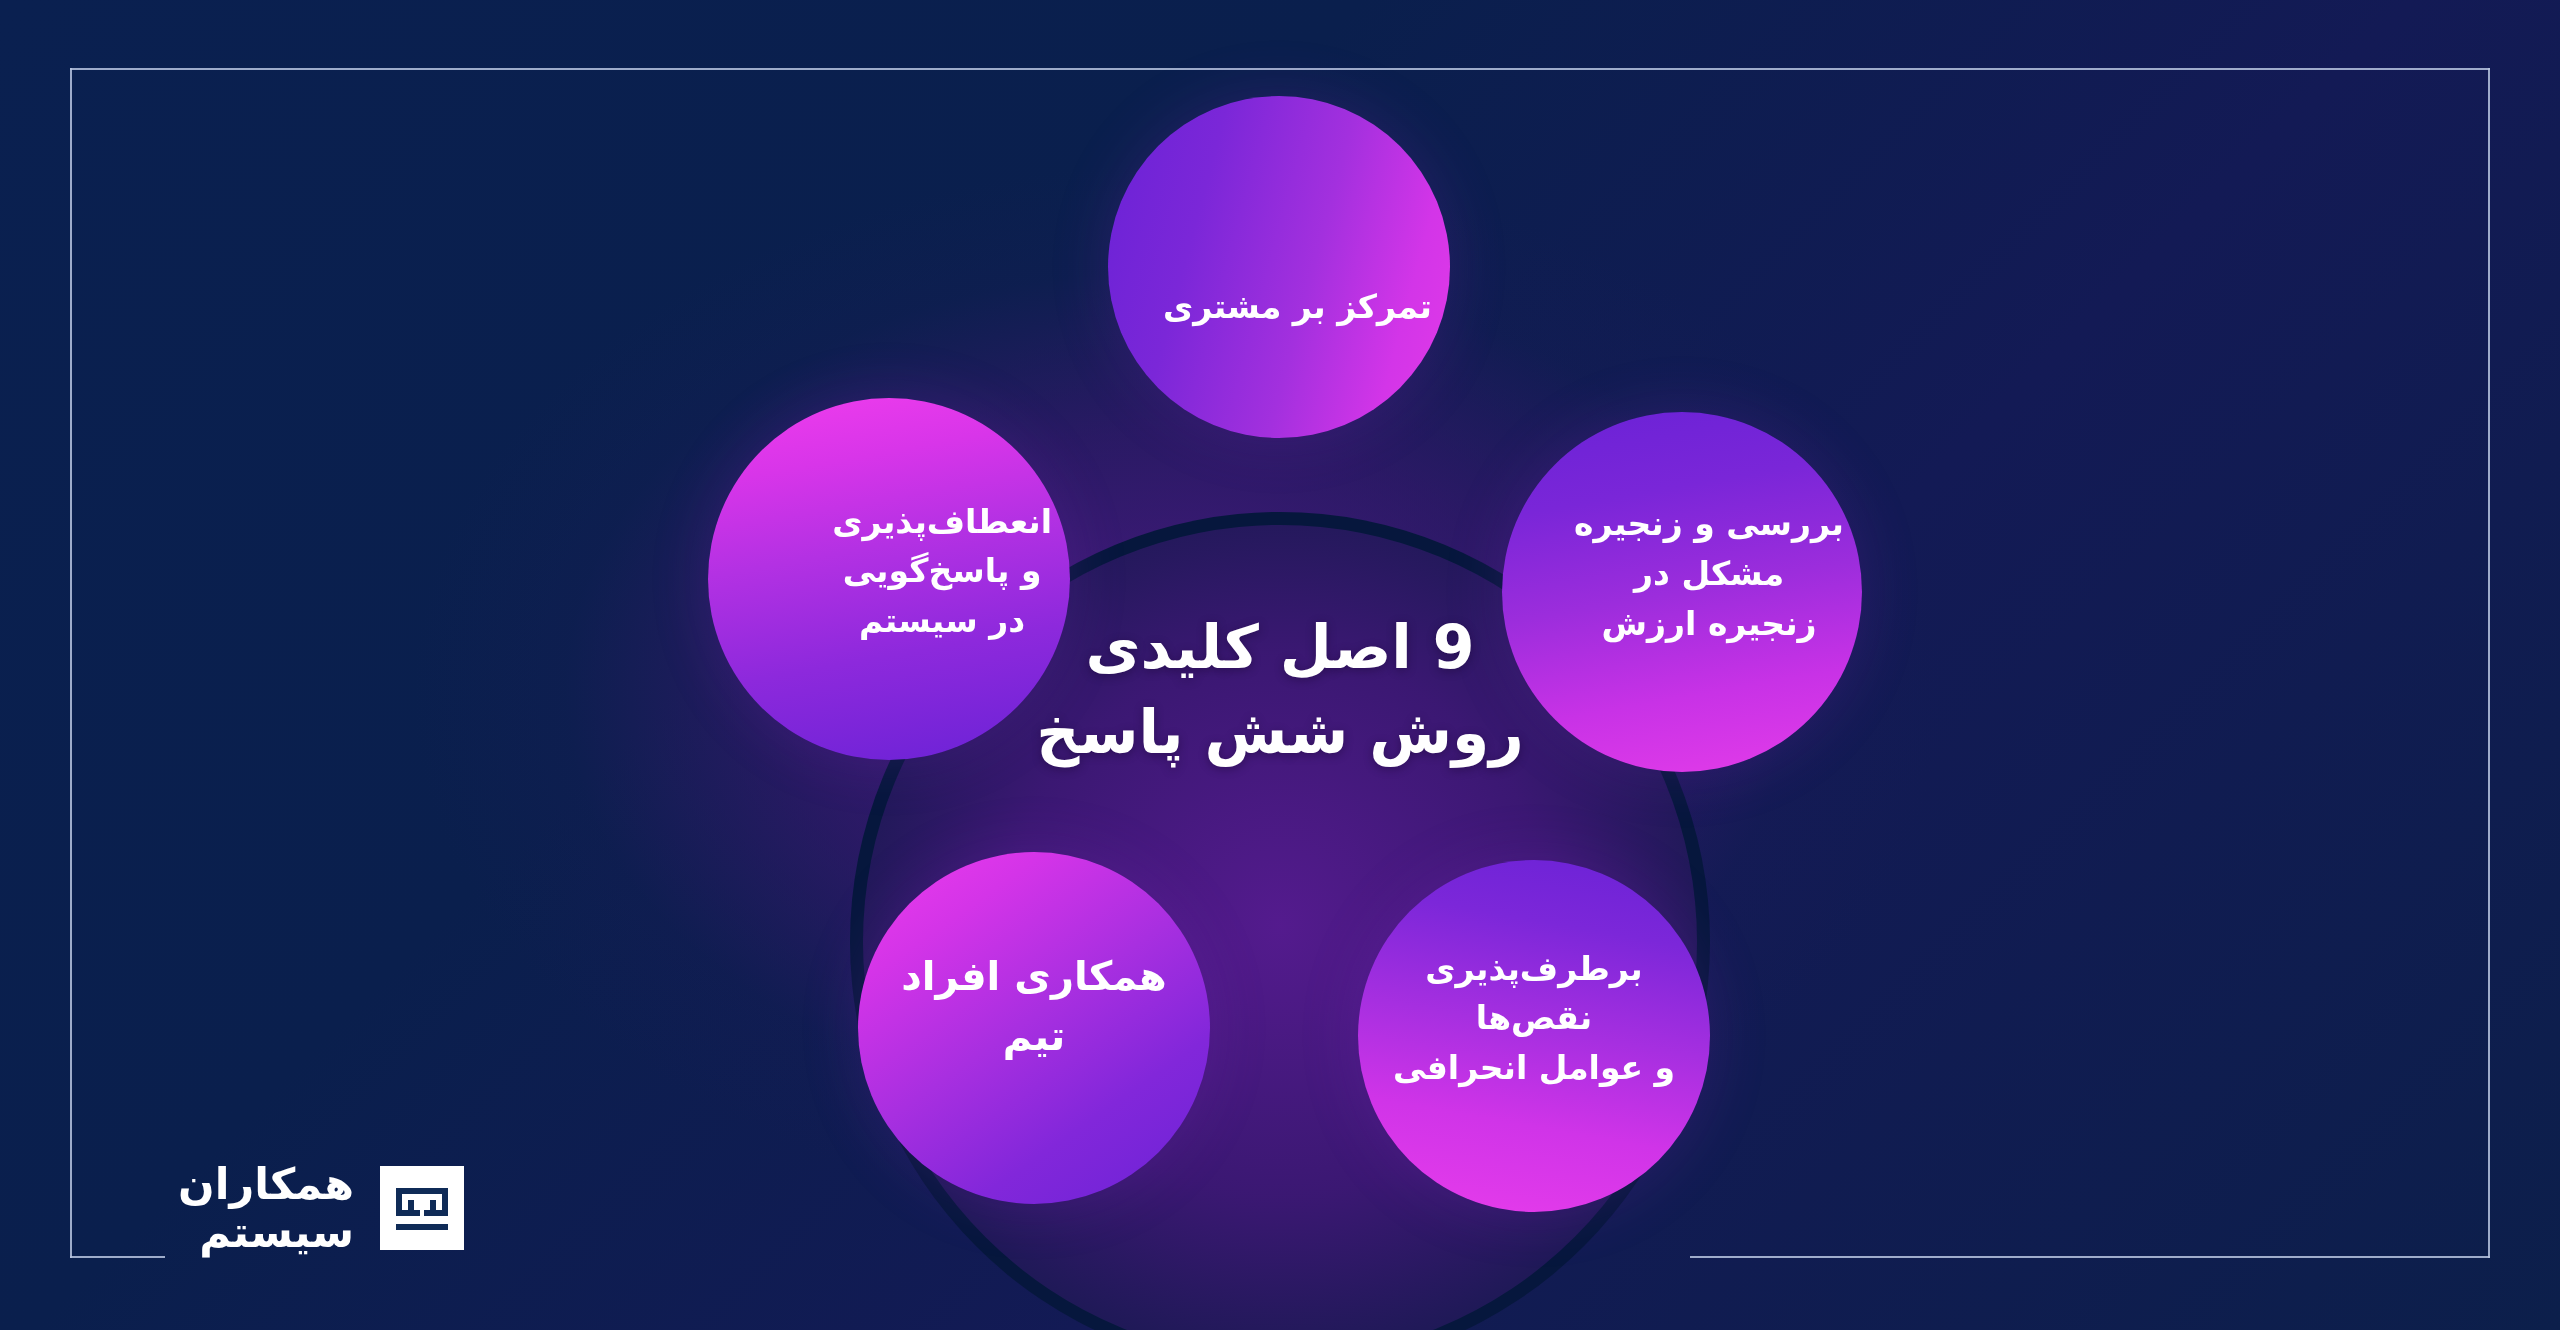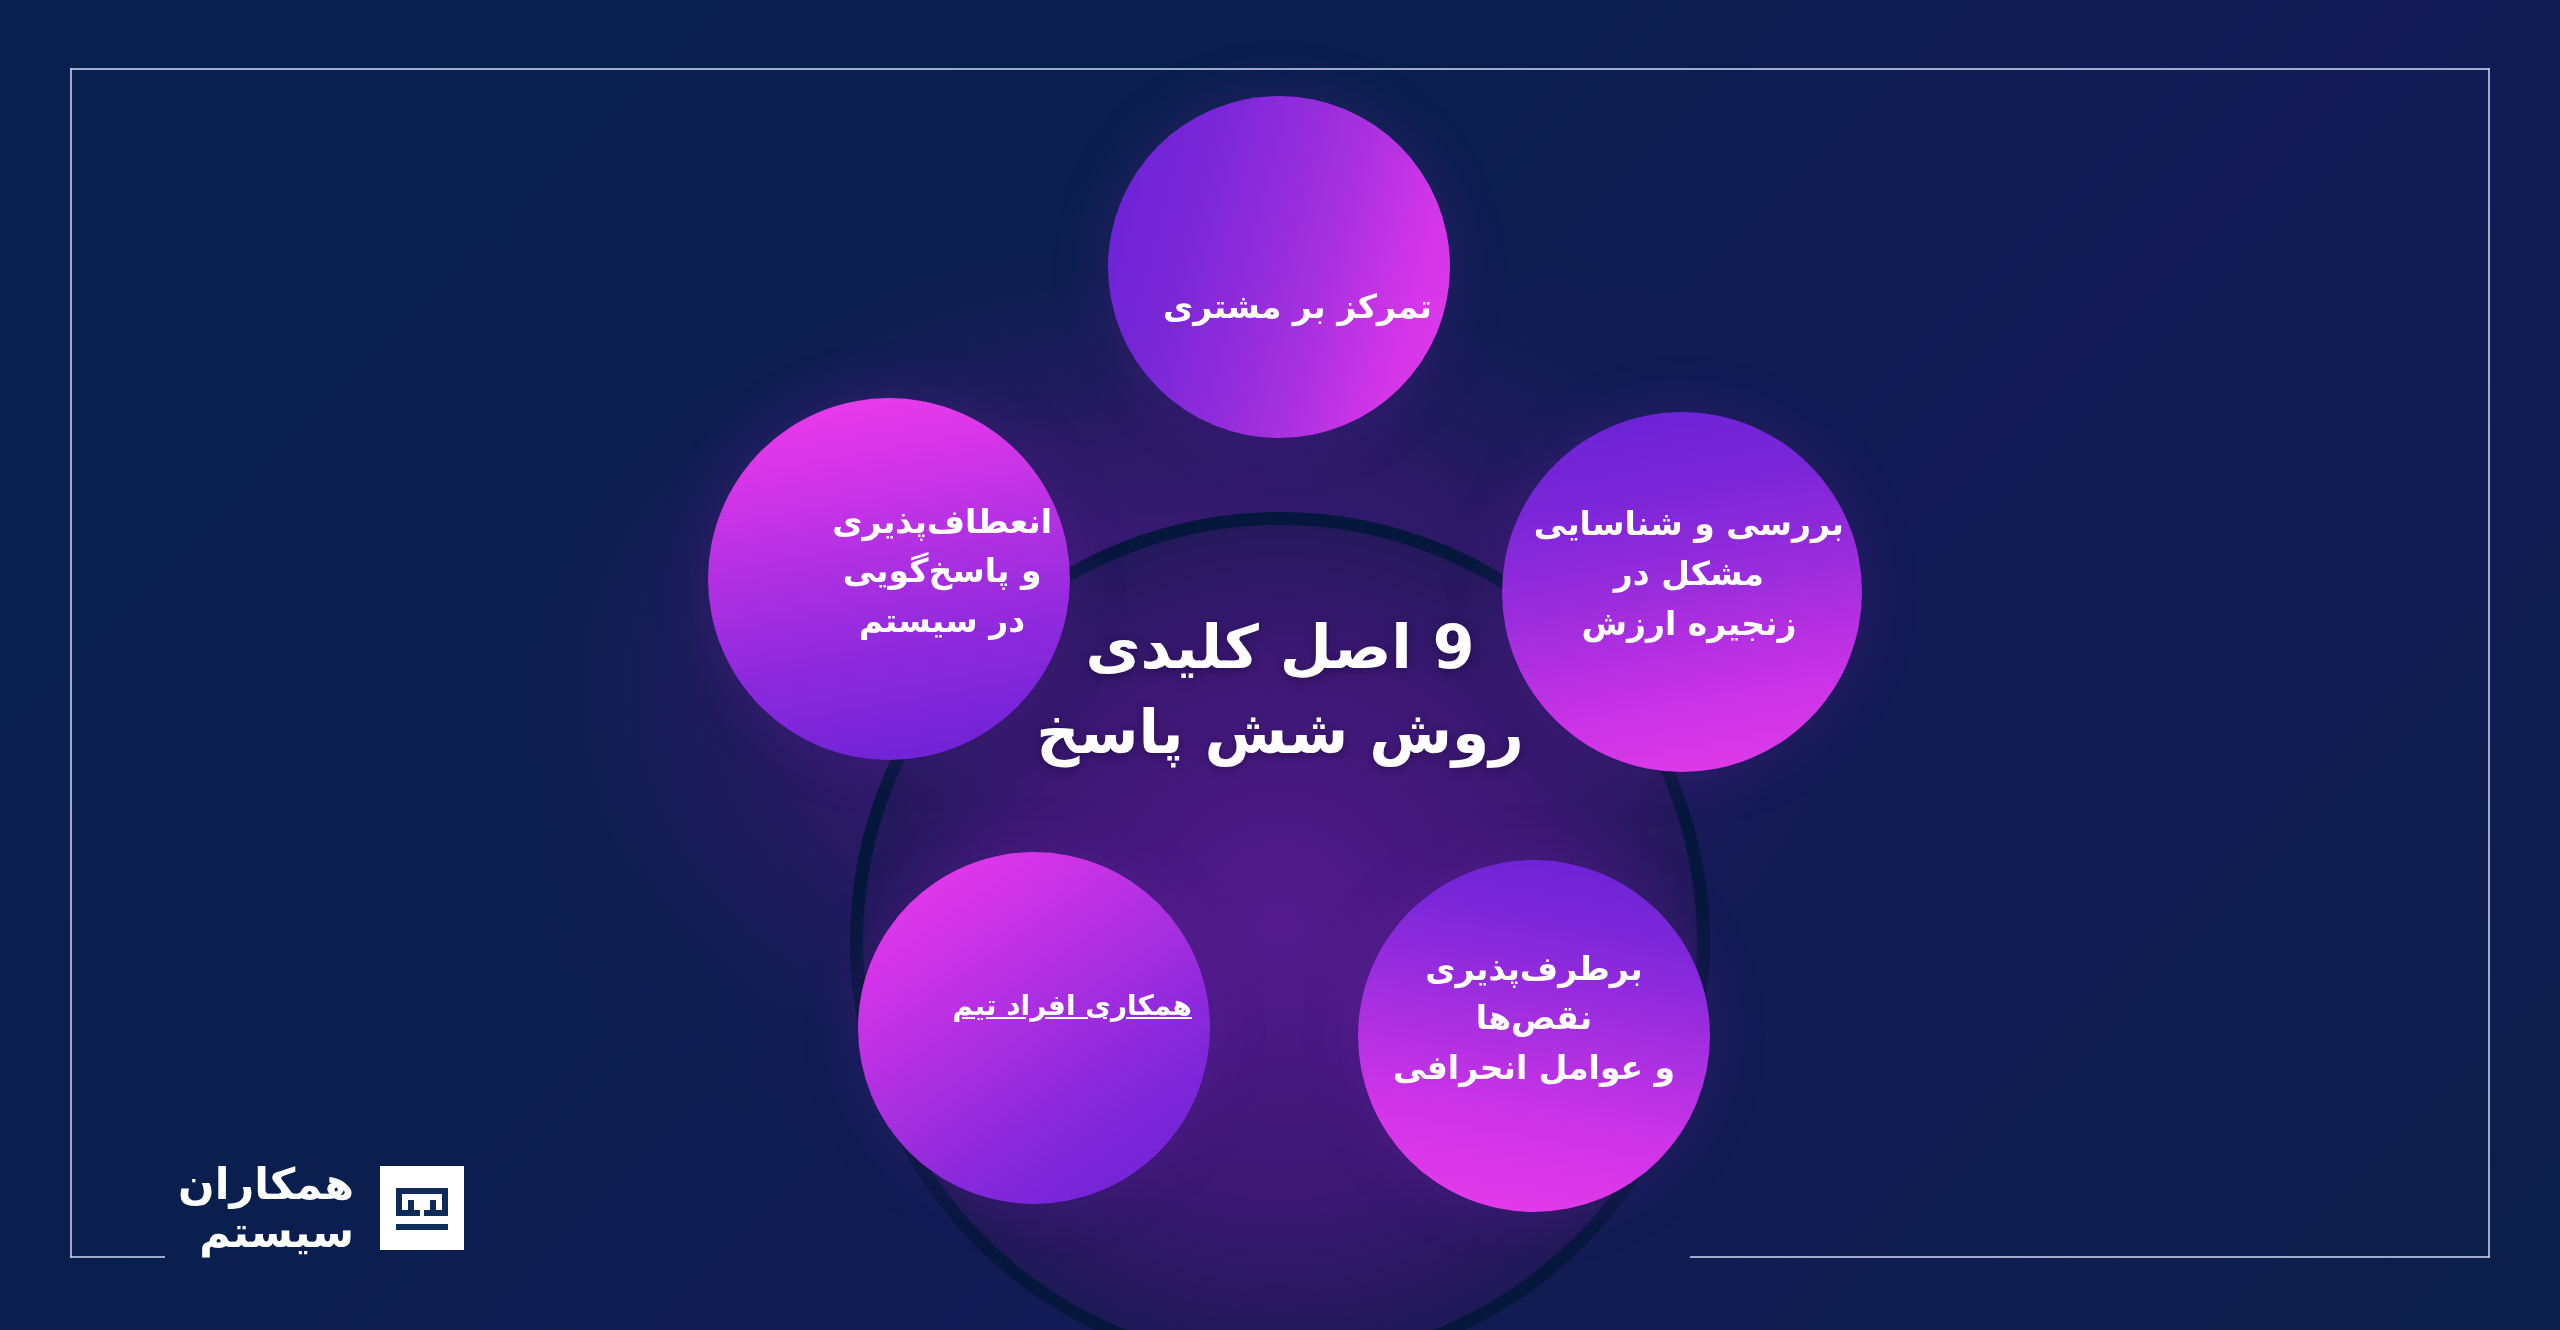--- a/index.html
+++ b/index.html
@@ -138,21 +138,21 @@
     width: 352px; height: 352px;
     background: linear-gradient(190deg, #6a22d6 0%, #7c27d9 22%, #a62fe0 48%, #d034e8 72%, #e73ceb 100%);
     font-size: 33px; line-height: 1.5;
   }
   .bubble-bottom-right .txt { transform: translateY(-18px); }
 
   .bubble-bottom-left {
     left: 858px; top: 852px;
     width: 352px; height: 352px;
     background: linear-gradient(145deg, #ef3ded 0%, #d434e8 22%, #a82fe0 48%, #8227da 72%, #6a22d6 100%);
-    font-size: 28px; line-height: 1.5; text-decoration: underline;
+    font-size: 40px; line-height: 1.5;
   }
   .bubble-bottom-left .txt { transform: translateY(-22px); }
 
   .bubble-left {
     left: 708px; top: 398px;
     width: 362px; height: 362px;
     background: linear-gradient(170deg, #f03ded 0%, #d835e9 20%, #b331e3 42%, #8d29dc 68%, #6a22d6 100%);
     font-size: 33px; line-height: 1.5;
   }
   .bubble-left .txt { transform: translateY(-8px); }
@@ -206,21 +206,21 @@
   </div>
 
   <div class="bubble bubble-top">
     <span class="txt">
       <span>تمرکز بر مشتری</span>
     </span>
   </div>
 
   <div class="bubble bubble-right">
     <span class="txt">
-      <span>بررسی و شناسایی</span>
+      <span>بررسی و زنجیره</span>
       <span>مشکل در</span>
       <span>زنجیره ارزش</span>
     </span>
   </div>
 
   <div class="bubble bubble-bottom-right">
     <span class="txt">
       <span>برطرف‌پذیری نقص‌ها</span>
       <span>و عوامل انحرافی</span>
     </span>

